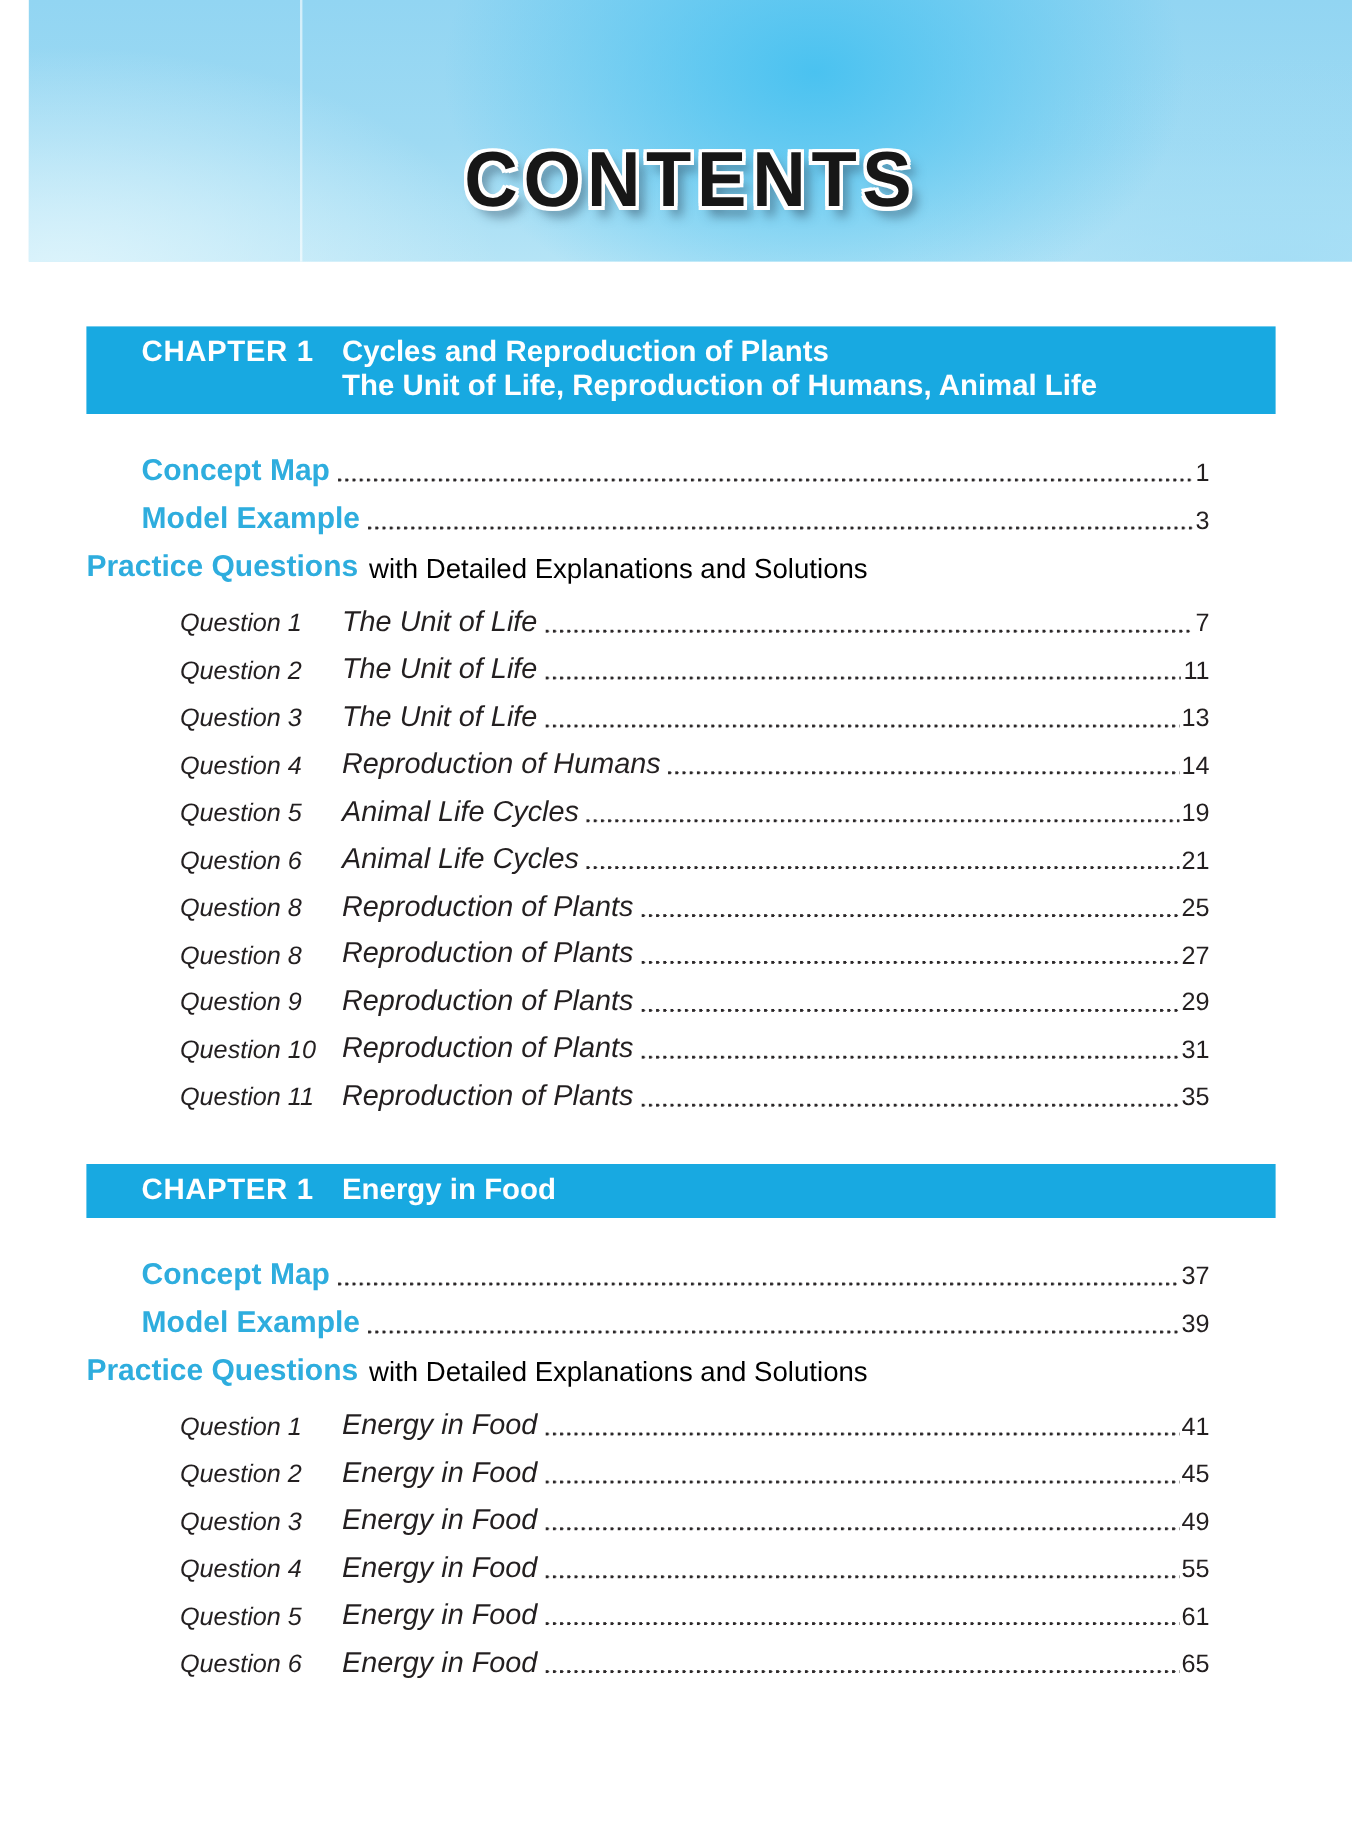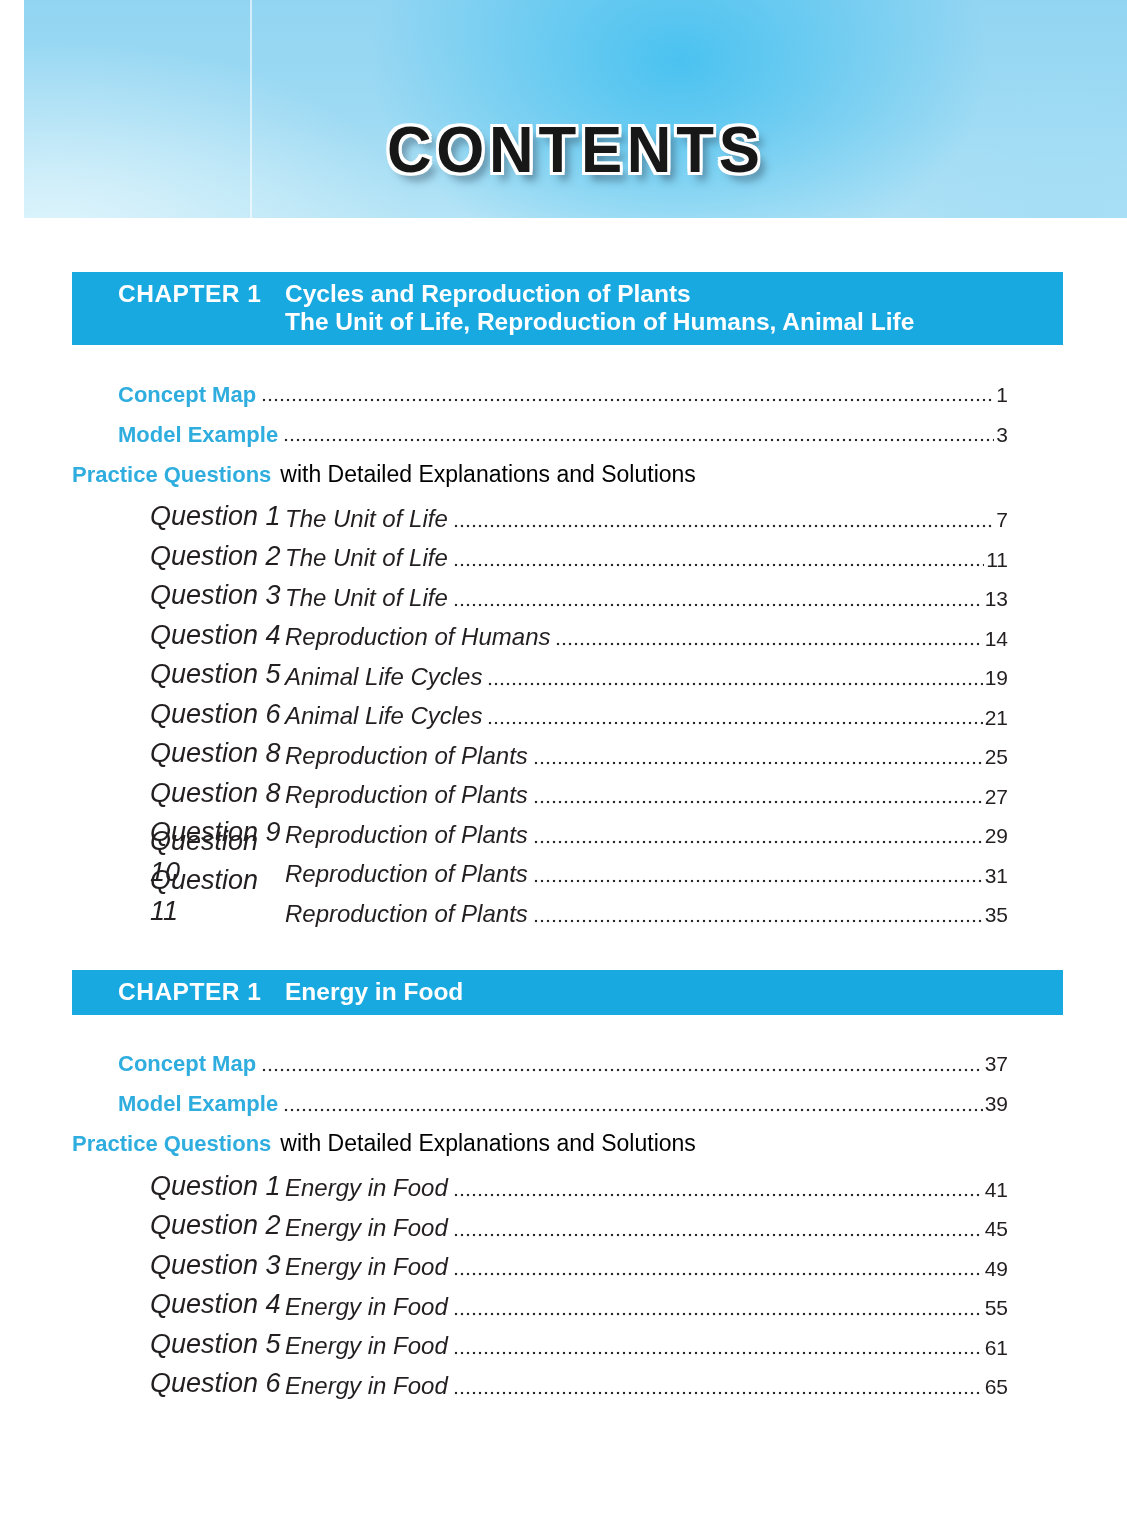--- a/index.html
+++ b/index.html
@@ -62,26 +62,26 @@
   .chapter-label { flex: none; width: 167px; letter-spacing: 0.5px; }
   .chapter-title { flex: 1; }
 
   .section-rows { margin: 22px 0 0 46px; width: 890px; }
   .row {
     display: flex;
     align-items: flex-end;
     height: 40px;
     line-height: 1.15;
   }
-  .section-label { color: #2eadde; font-weight: bold; font-size: 22px; }
+  .section-label { color: #2eadde; font-weight: bold; font-size: 25px; }
   .practice-rest { color: #000000; font-weight: normal; font-size: 23px; margin-left: 9px; }
 
   .question-rows { margin: 6px 0 0 78px; width: 858px; }
   .q-row { height: 39.5px; }
-  .qnum   { flex: none; width: 135px; font-style: italic; font-size: 27px; }
+  .qnum   { flex: none; width: 135px; font-style: italic; font-size: 21px; }
   .qtitle { font-style: italic; font-size: 24px; }
 
   .leader {
     flex: 1;
     align-self: flex-end;
     height: 4px;
     margin: 0 1px 5px 6px;
     background-image: radial-gradient(circle at 2px 2px, #2b2728 1.35px, rgba(0,0,0,0) 1.6px);
     background-size: 6px 4px;
     background-repeat: repeat-x;

